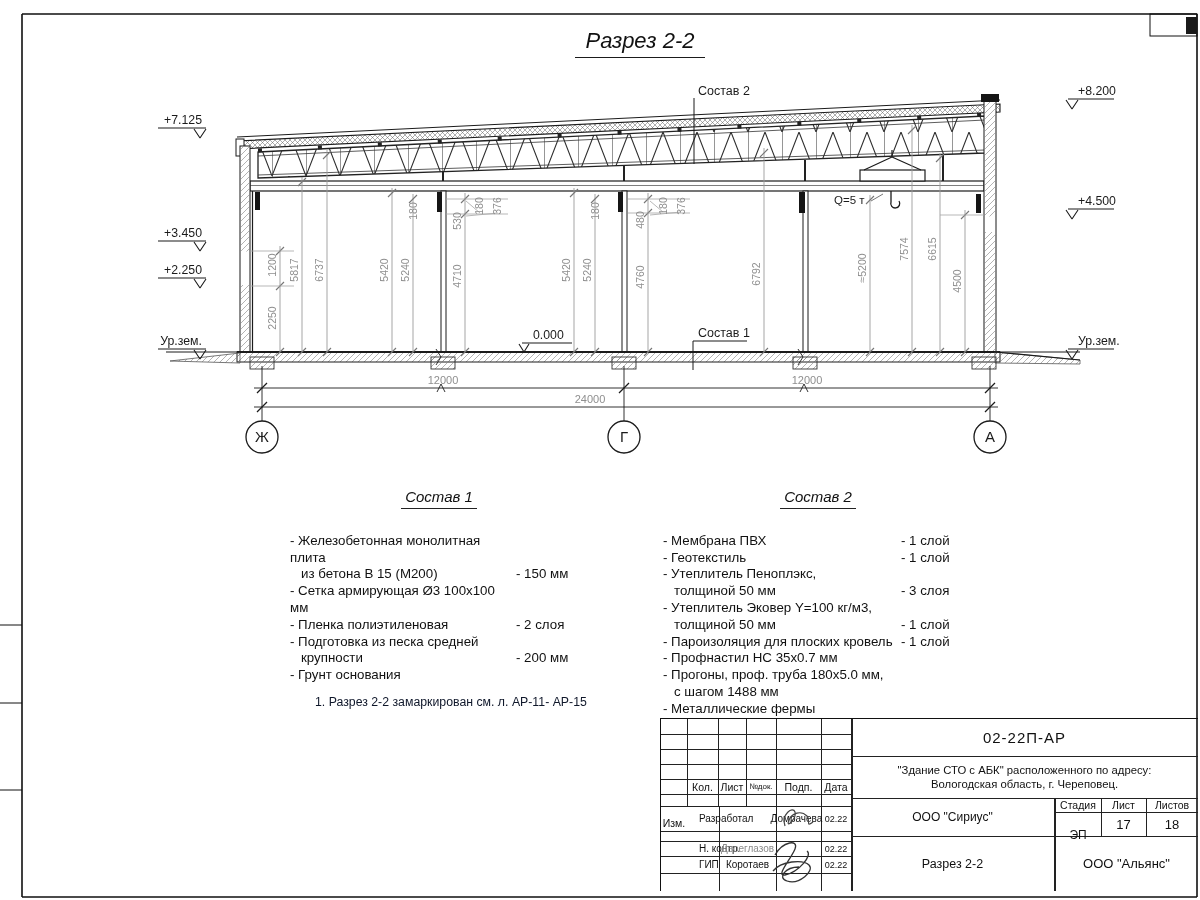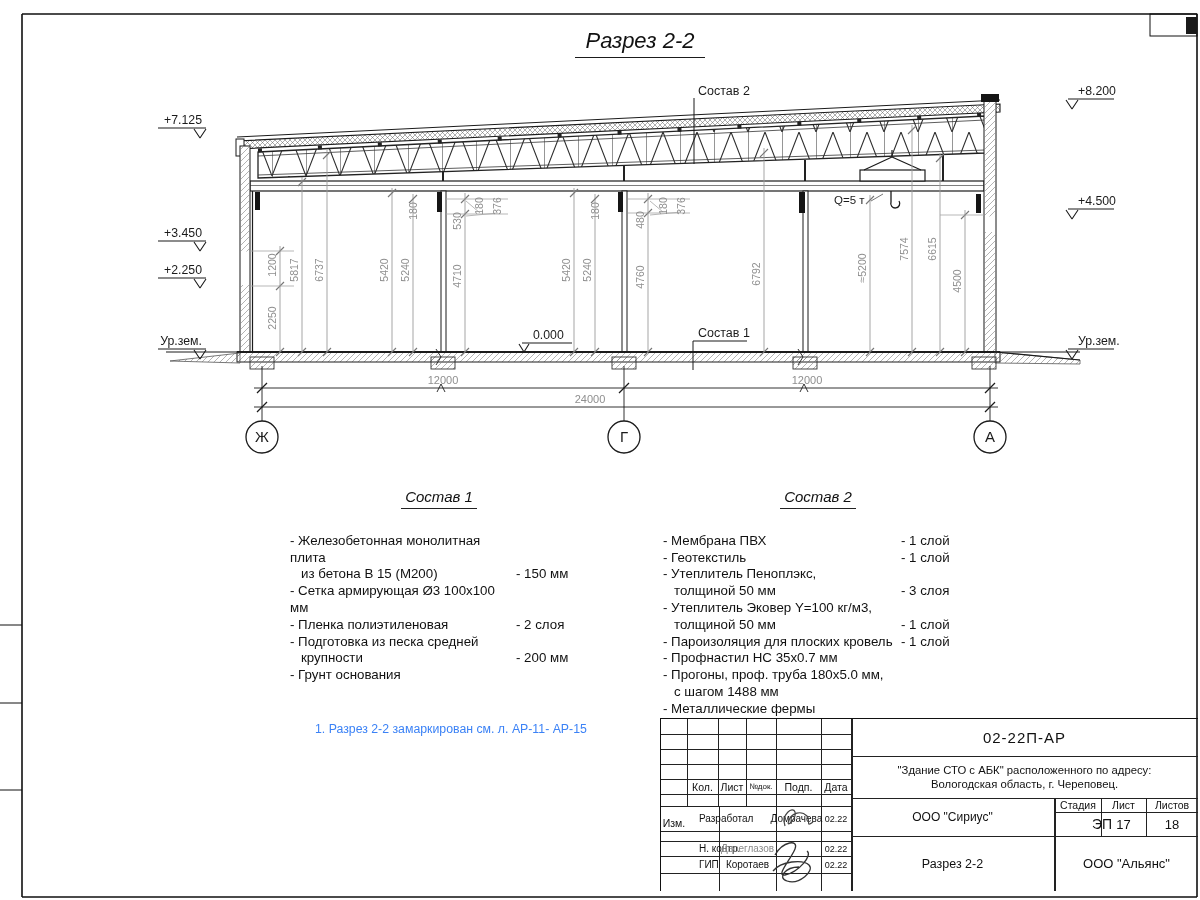--- a/index.html
+++ b/index.html
@@ -8,21 +8,21 @@
   .abs{position:absolute;}
   #main-title{left:490px;top:28px;width:300px;text-align:center;font-size:22px;font-style:italic;}
   #main-title span{display:inline-block;border-bottom:1.6px solid #1b1b1b;padding:0 10px 3px 10px;}
   .sostav{font-size:13.3px;line-height:16.8px;}
   .sostav .s-title{text-align:center;font-style:italic;font-size:15px;margin-bottom:24px;}
   .sostav .s-title span{display:inline-block;border-bottom:1.2px solid #222;padding:0 4px 2px 4px;}
   .srow{display:flex;}
   .srow .t{flex:1;}
   .srow .v{width:72px;white-space:nowrap;}
   .srow.ind .t{padding-left:11px;}
-  #note{left:315px;top:722px;font-size:12.3px;color:#3b82f6;}
+  #note{left:315px;top:695px;font-size:12.3px;color:#0f172a;}
   
   #tb{left:660px;top:718px;width:537px;height:172px;border-left:1.8px solid #111;border-top:1.8px solid #111;font-size:10.5px;}
   .tb-line{position:absolute;background:#222;}
   .tb-cell{position:absolute;display:flex;align-items:center;justify-content:center;text-align:center;overflow:hidden;}
   .tb-left{justify-content:flex-start;padding-left:3px;margin-left:35px;}
   .gray-name{color:#8a8a8a;}
   .sig-svg{position:absolute;pointer-events:none;}
 </style>
 </head>
 <body>
@@ -331,20 +331,20 @@
     <div class="tb-line" style="left:394px;top:93px;width:143px;height:1px;"></div>
     <div class="tb-cell" style="left:190px;top:0;width:347px;height:37px;font-size:15px;letter-spacing:1px;">02-22П-АР</div>
     <div class="tb-cell" style="left:190px;top:37px;width:347px;height:42px;font-size:11.3px;line-height:14px;flex-direction:column;">
       <div>"Здание СТО с АБК" расположенного по адресу:</div>
       <div>Вологодская область, г. Череповец.</div>
     </div>
     <div class="tb-cell" style="left:190px;top:79px;width:203px;height:38px;font-size:12px;">ООО "Сириус"</div>
     <div class="tb-cell" style="left:394px;top:79px;width:46px;height:14px;">Стадия</div>
     <div class="tb-cell" style="left:440px;top:79px;width:45px;height:14px;">Лист</div>
     <div class="tb-cell" style="left:485px;top:79px;width:52px;height:14px;">Листов</div>
-    <div class="tb-cell" style="left:394px;top:93px;width:46px;height:24px;font-size:14px;padding-left:24px;">ЭП</div>
+    <div class="tb-cell" style="left:394px;top:104px;width:46px;height:24px;font-size:12px;">ЭП</div>
     <div class="tb-cell" style="left:440px;top:93px;width:45px;height:24px;font-size:13px;">17</div>
     <div class="tb-cell" style="left:485px;top:93px;width:52px;height:24px;font-size:13px;">18</div>
     <div class="tb-cell" style="left:190px;top:117px;width:203px;height:55px;font-size:12.5px;">Разрез 2-2</div>
     <div class="tb-cell" style="left:394px;top:117px;width:143px;height:55px;font-size:13px;">ООО "Альянс"</div>
   </div>
 
 </div>
 
 </body></html>

